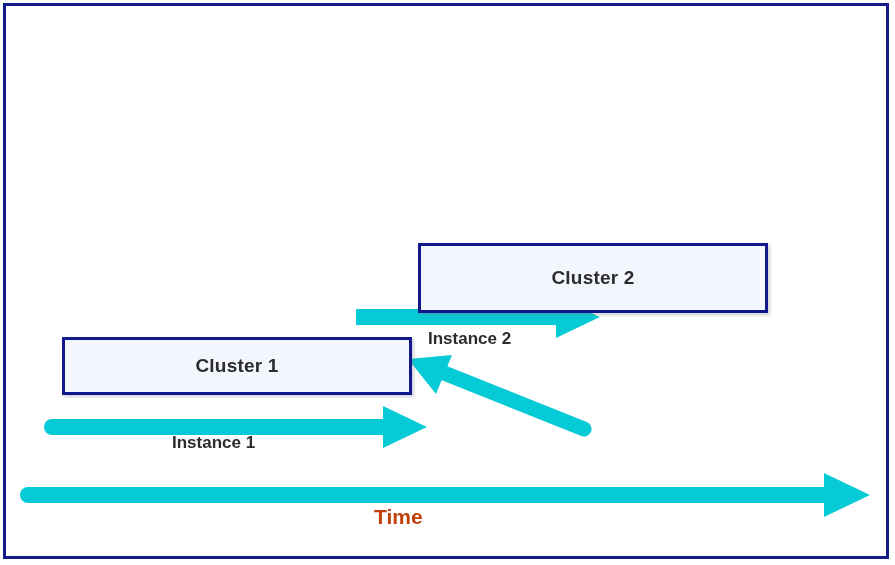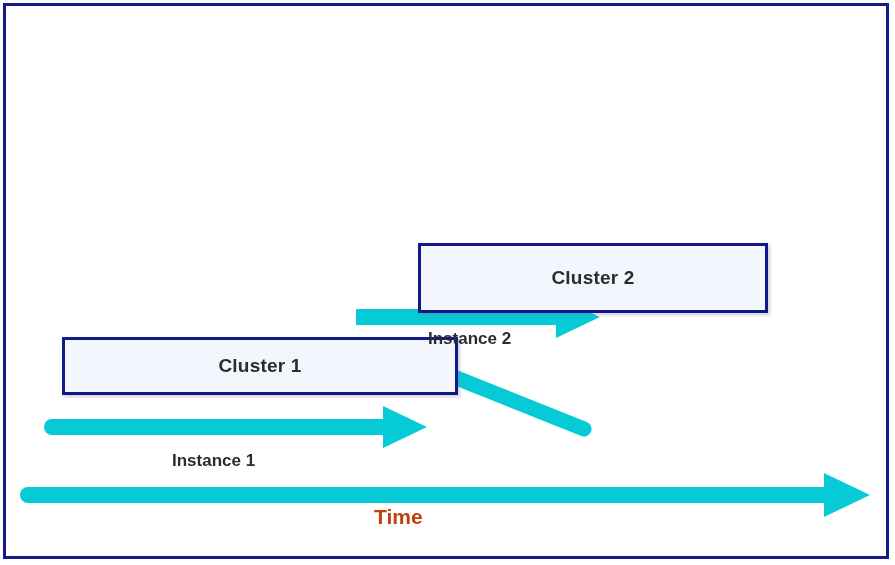--- a/index.html
+++ b/index.html
@@ -100,24 +100,24 @@
     <g>
       <path d="M 28 487 L 824 487 L 824 473 L 870 495 L 824 517 L 824 503 L 28 503 Z" fill="#06cbd6"></path>
       <circle cx="28" cy="495" r="8" fill="#06cbd6"></circle>
     </g>
   </svg>
 
   <div class="cluster-box" style="left:418px; top:226px; width:350px; height:70px;margin-top:17px;">
     <span class="cluster-label">Cluster 2</span>
   </div>
 
-  <div class="cluster-box" style="left:62px; top:337px; width:396px; height:58px;">
+  <div class="cluster-box" style="left:62px; top:337px; width:350px; height:58px;">
     <span class="cluster-label">Cluster 1</span>
   </div>
 
   <div class="diagram-label" style="left:428px; top:328px;text-align:right;">Instance 2</div>
 
-  <div class="diagram-label" style="left:172px; top:450px;">Instance 1</div>
+  <div class="diagram-label" style="left:172px; top:432px;">Instance 1</div>
 
 
   <div class="time-label" style="left:374px; top:505px;">Time</div>
 
 </div>
 
 </body></html>

